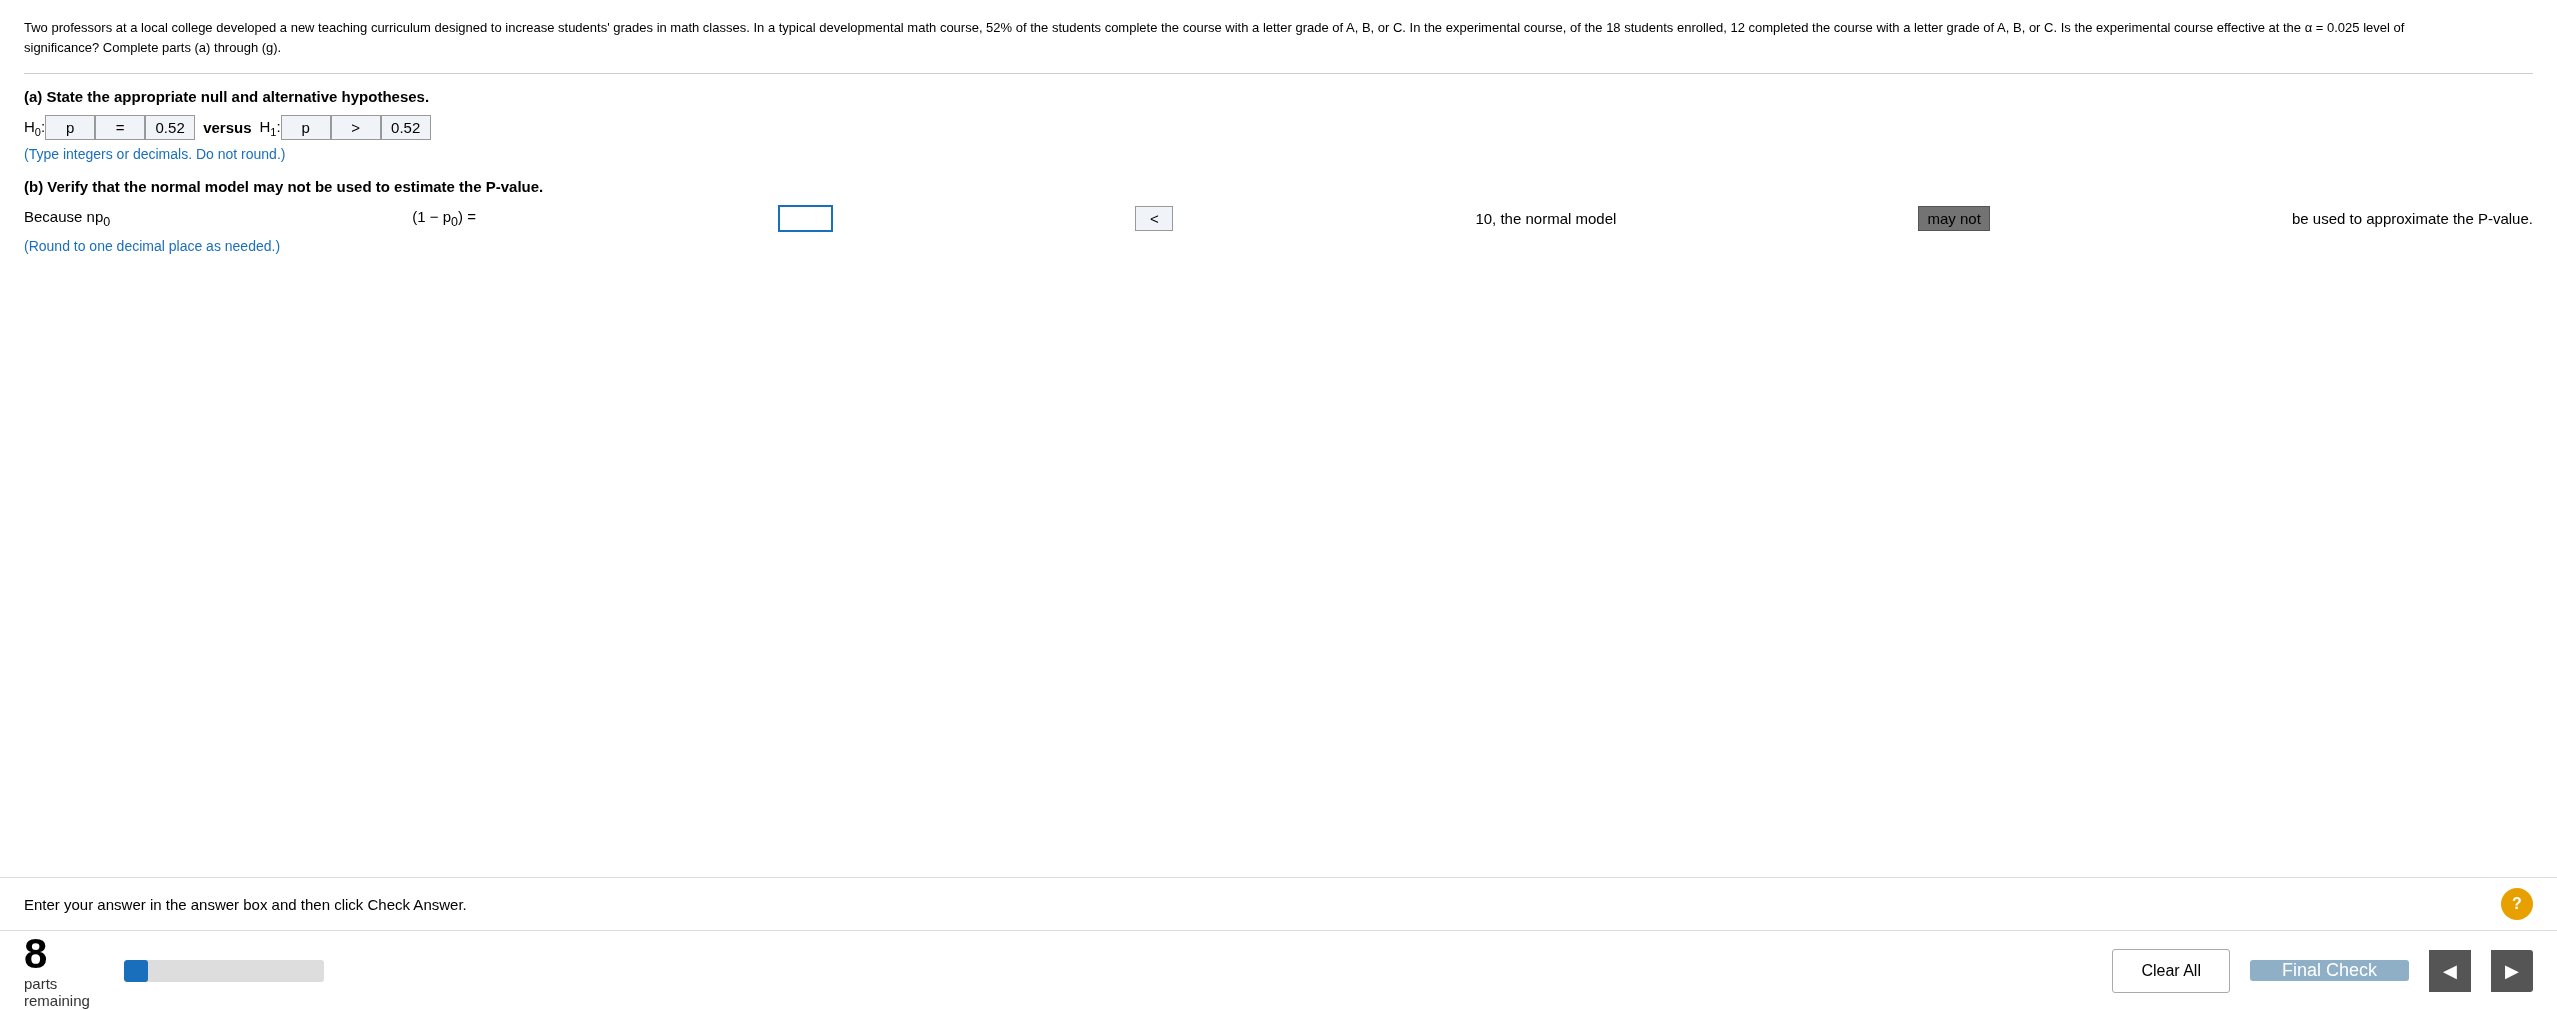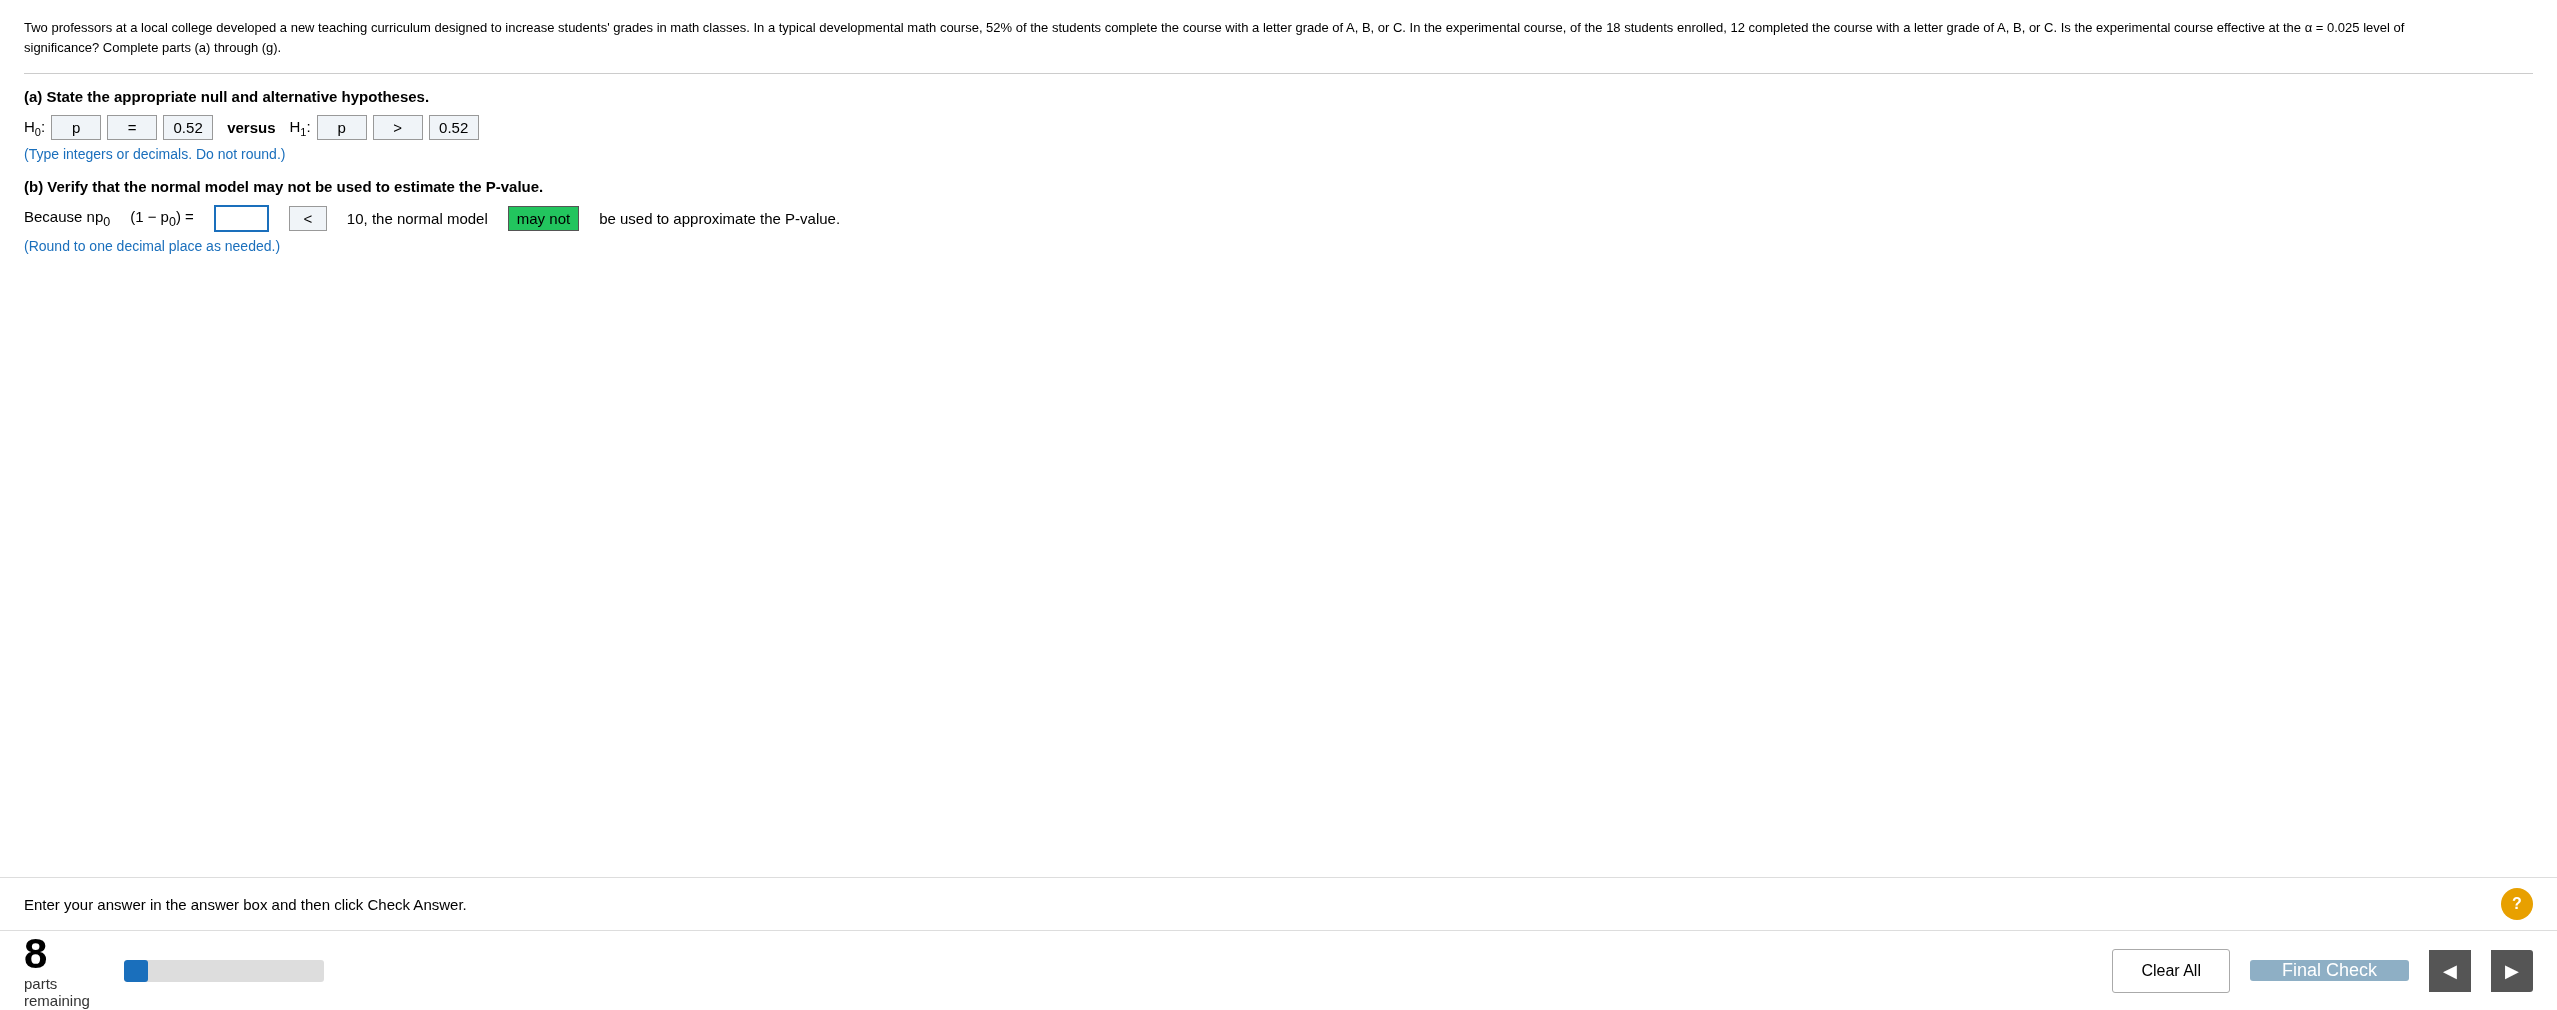--- a/index.html
+++ b/index.html
@@ -41,21 +41,20 @@
 
     .part-label {
       font-weight: bold;
       font-size: 15px;
       margin-bottom: 10px;
     }
 
     .hypothesis-row {
       display: flex;
       align-items: center;
-      gap: 6px;
       margin-bottom: 6px;
       font-size: 15px;
     }
 
     .input-box {
       border: 1px solid #999;
       background: #f0f4f8;
       padding: 3px 6px;
       font-size: 15px;
       min-width: 50px;
@@ -72,20 +71,21 @@
       margin-top: 10px;
     }
 
     .because-row {
       display: flex;
       align-items: center;
       gap: 20px;
       font-size: 15px;
       margin-bottom: 6px;
       flex-wrap: wrap;
+      justify-content: space-between;
     }
 
     .answer-input {
       border: 2px solid #1a6fbc;
       background: #fff;
       padding: 3px 6px;
       font-size: 15px;
       width: 55px;
       text-align: center;
     }
@@ -96,21 +96,21 @@
       padding: 3px 6px;
       font-size: 15px;
       min-width: 38px;
       text-align: center;
     }
 
     .may-not-box {
       border: 1px solid #555;
       padding: 3px 8px;
       font-size: 15px;
-      background: #22c55e;
+      background: #737373;
     }
 
     .subscript {
       font-size: 11px;
       vertical-align: sub;
     }
 
     .bottom-instruction {
       font-size: 15px;
       padding: 10px 24px;

